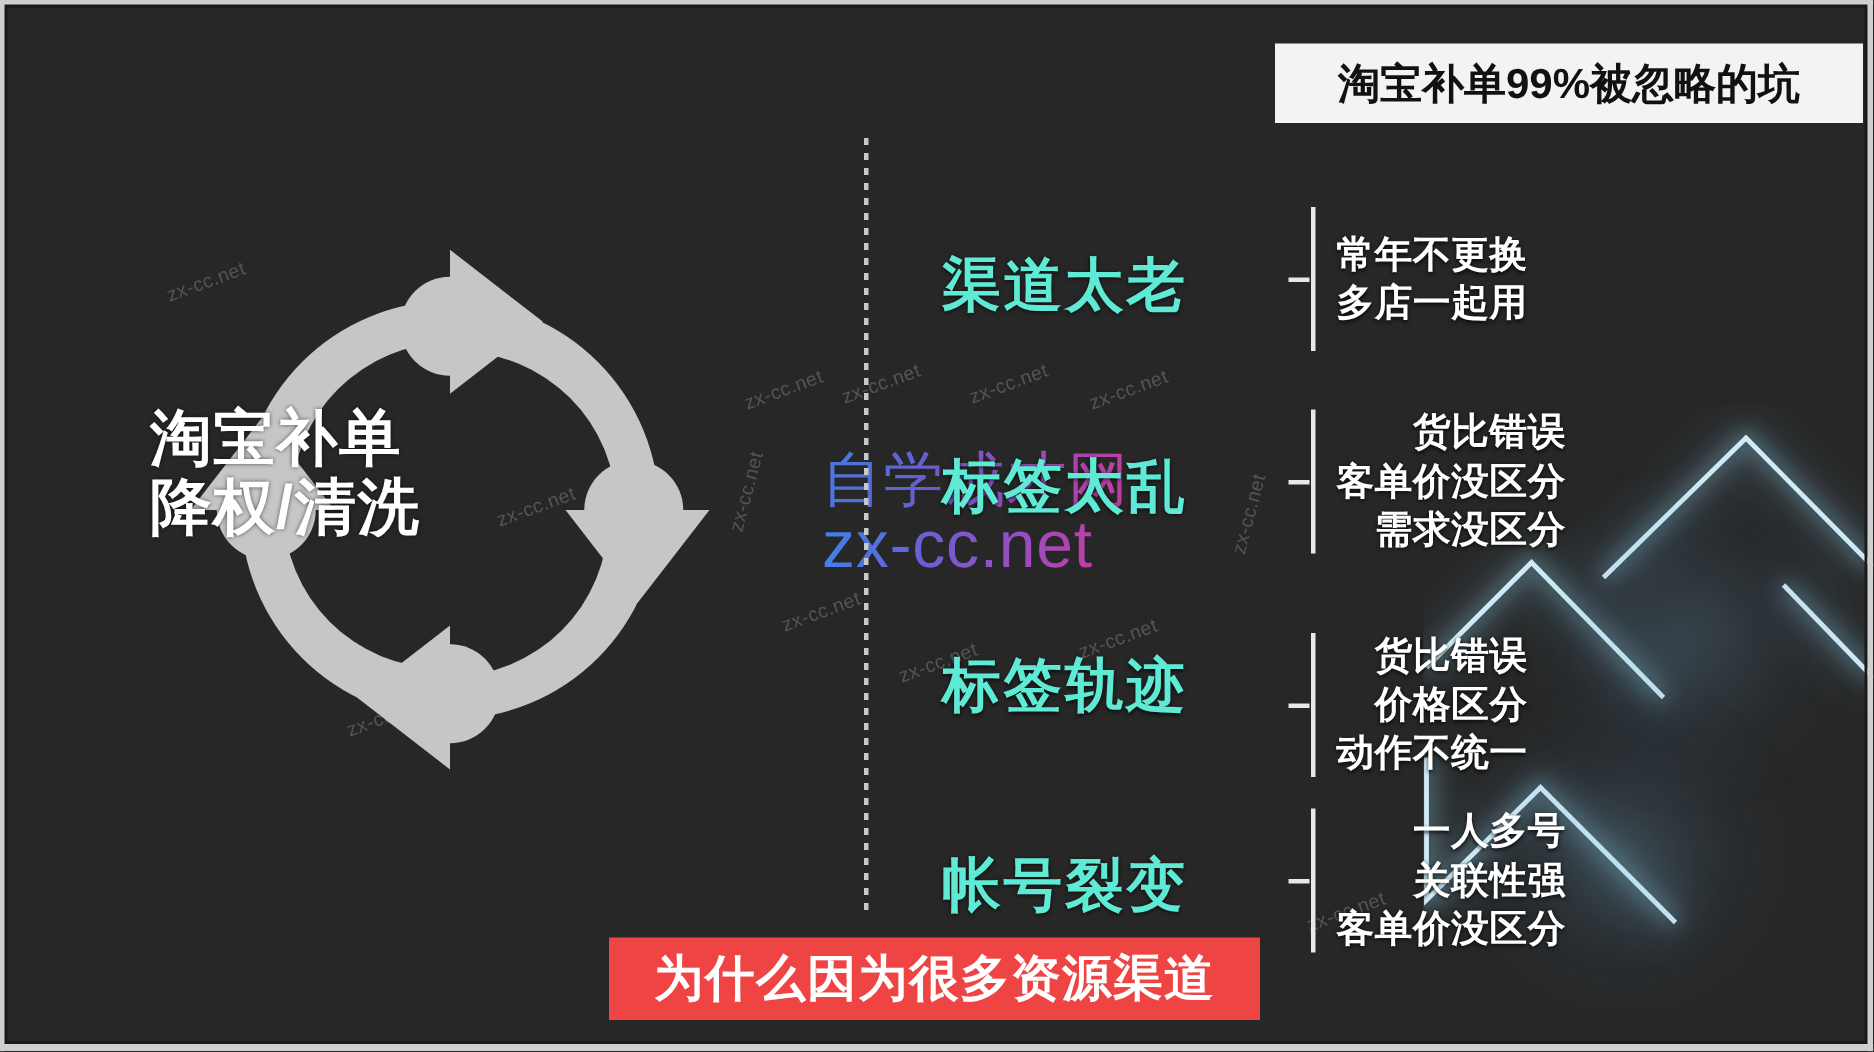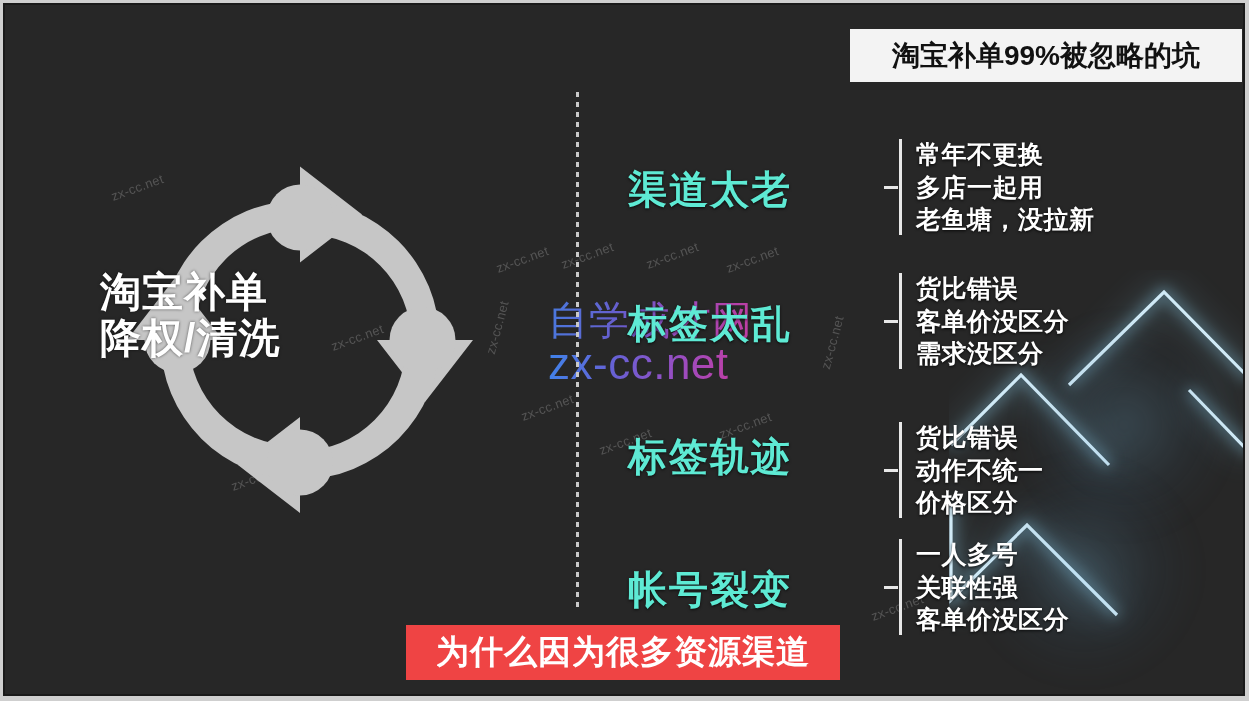--- a/index.html
+++ b/index.html
@@ -83,21 +83,21 @@
 
   
   .cat {
     position: absolute; left: 628px; z-index: 10;
     color: #5eead4; font-size: 39px; font-weight: 700; letter-spacing: 2px;
     text-shadow: 0 1px 3px rgba(0,0,0,.75);
     white-space: nowrap;
   }
 
   
-  .detail-group { position: absolute; left: 884px; z-index: 11; display: flex; align-items: center; }
+  .detail-group { position: absolute; left: 859px; z-index: 11; display: flex; align-items: center; text-align: right; }
   .bracket { position: relative; width: 22px; height: 96px; flex: 0 0 auto; }
   .bracket .vbar { position: absolute; right: 4px; top: 0; width: 3px; height: 96px; background: #e8e8e8; }
   .bracket .hbar { position: absolute; left: 0; top: 47px; width: 14px; height: 3px; background: #e8e8e8; }
   .detail-lines { margin-left: 10px; }
   .detail-lines .dl {
     display: block; color: #fff; font-weight: 700; font-size: 25px;
     line-height: 1.30; letter-spacing: .5px; white-space: nowrap;
     text-shadow: 0 1px 3px rgba(0,0,0,.85);
   }
 
@@ -252,43 +252,42 @@
 
   <div id="details-layer">
       <div class="detail-group" style="top: 138px;">
         <div class="bracket">
           <div class="vbar"></div>
           <div class="hbar"></div>
         </div>
         <div class="detail-lines">
           <span class="dl">常年不更换</span>
           <span class="dl">多店一起用</span>
-          <span class="dl">老鱼塘，没拉新</span>
         </div>
       </div>
       <div class="detail-group" style="top: 272px;">
         <div class="bracket">
           <div class="vbar"></div>
           <div class="hbar"></div>
         </div>
         <div class="detail-lines">
           <span class="dl">货比错误</span>
           <span class="dl">客单价没区分</span>
           <span class="dl">需求没区分</span>
         </div>
       </div>
       <div class="detail-group" style="top: 405px; margin-top: 16px;">
         <div class="bracket">
           <div class="vbar"></div>
           <div class="hbar"></div>
         </div>
         <div class="detail-lines">
           <span class="dl">货比错误</span>
+          <span class="dl">价格区分</span>
           <span class="dl">动作不统一</span>
-          <span class="dl">价格区分</span>
         </div>
       </div>
       <div class="detail-group" style="top: 538px;">
         <div class="bracket">
           <div class="vbar"></div>
           <div class="hbar"></div>
         </div>
         <div class="detail-lines">
           <span class="dl">一人多号</span>
           <span class="dl">关联性强</span>

